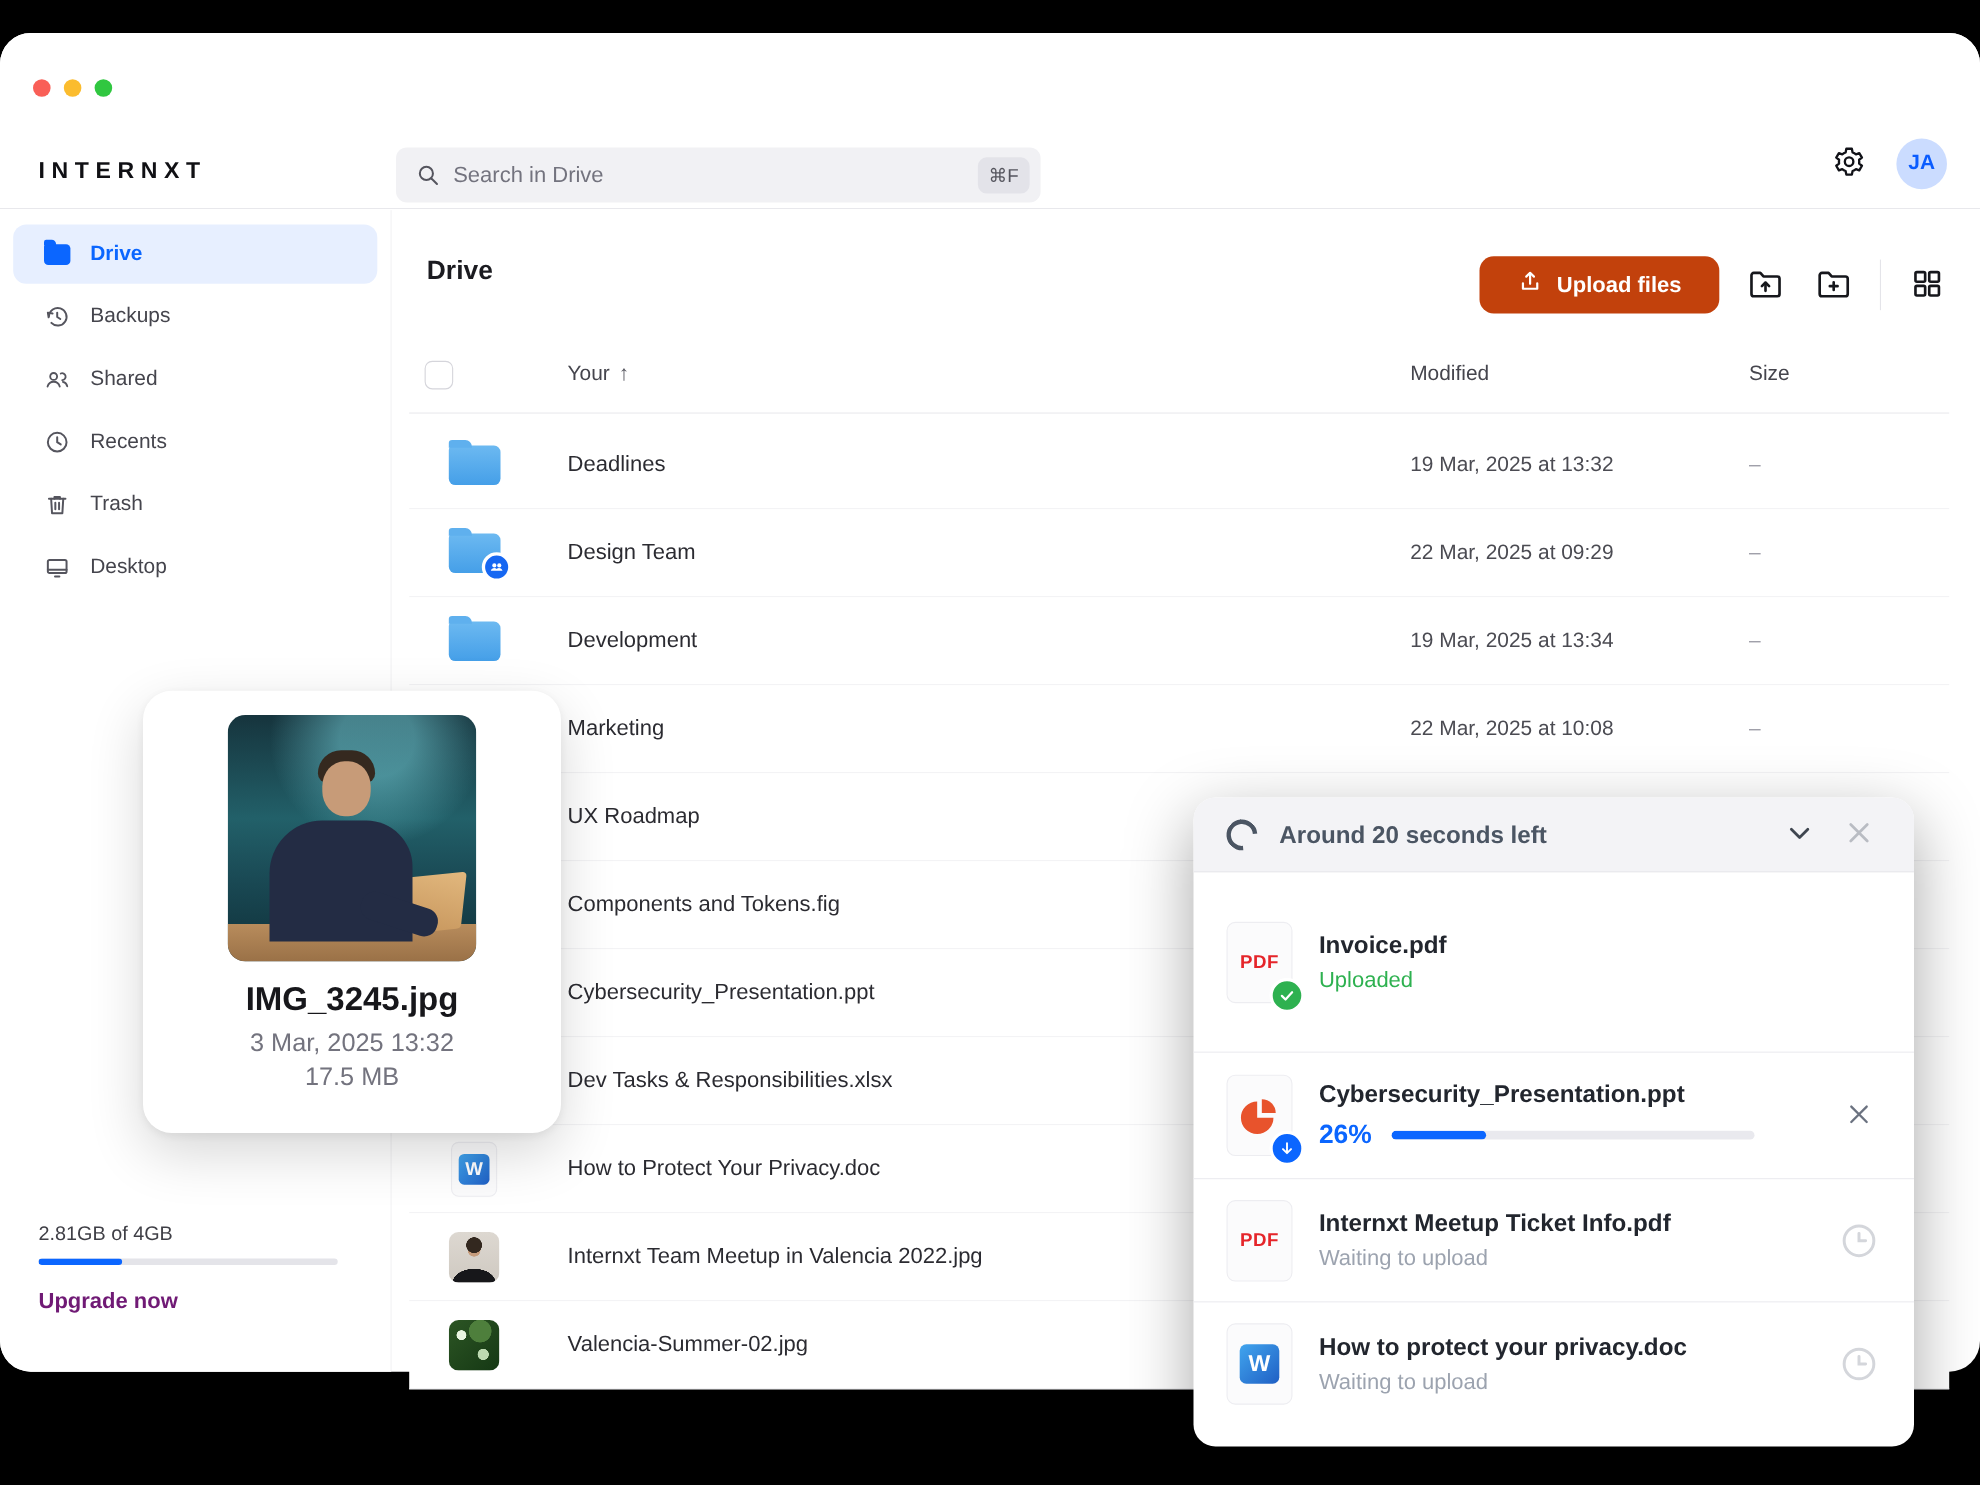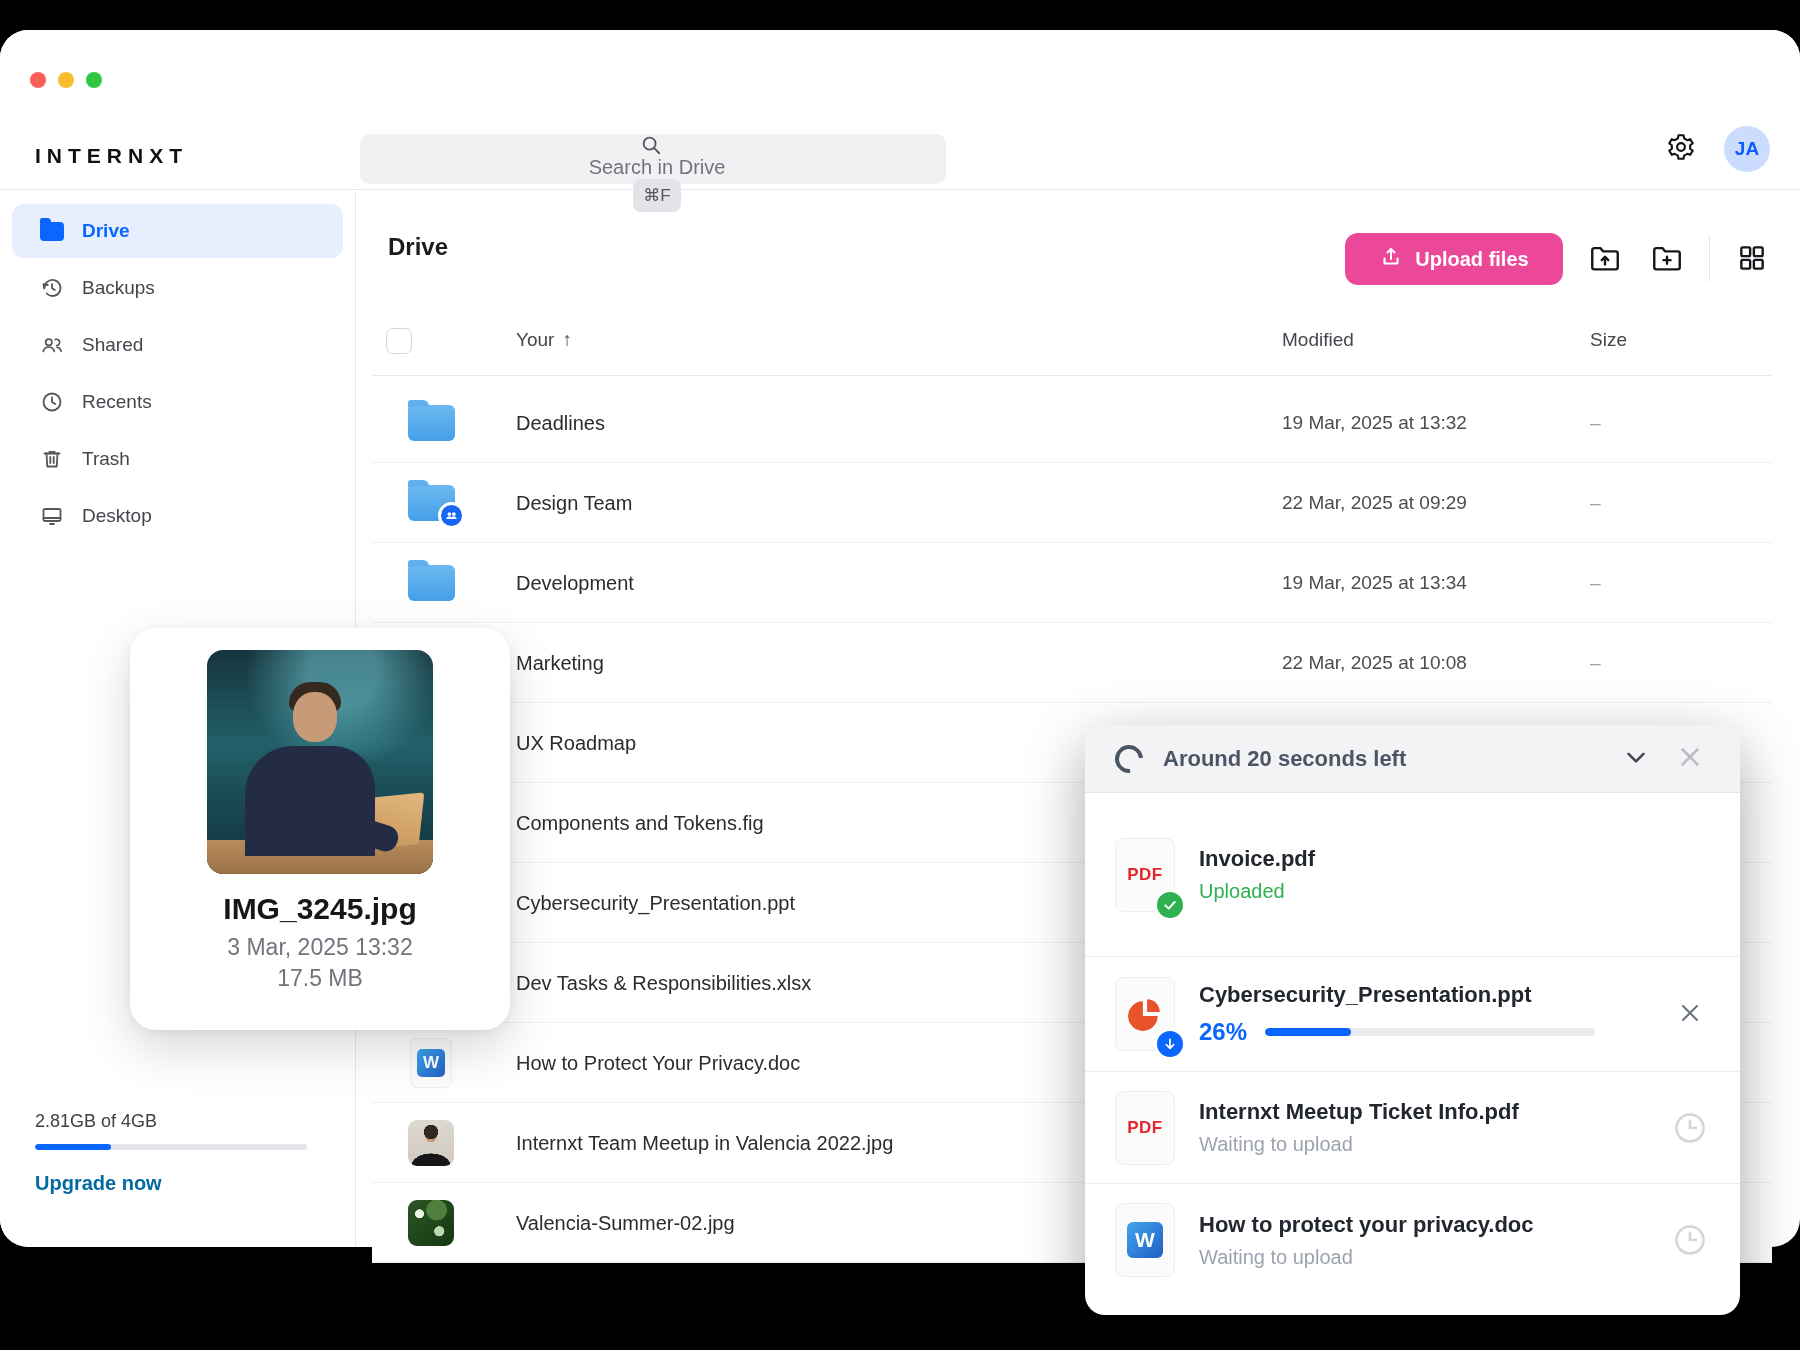--- a/index.html
+++ b/index.html
@@ -7,21 +7,21 @@
   .canvas { position:relative; width:1800px; height:1350px; background:#000; overflow:hidden; }
   .window { position:absolute; left:0; top:30px; width:1800px; height:1217px; background:#fff; border-radius:28px; }
 
   
   .topbar { position:absolute; left:0; top:0; width:100%; height:160px; border-bottom:1px solid #e8e8ec; border-radius:28px 28px 0 0; background:#fff; }
   .tl { position:absolute; top:42px; width:16px; height:16px; border-radius:50%; }
   .tl.red { left:30px; background:#f95f57; }
   .tl.yellow { left:58px; background:#fbbc2e; }
   .tl.green { left:86px; background:#30c740; }
   .logo { position:absolute; left:35px; top:114px; font-size:21px; font-weight:700; letter-spacing:6px; color:#101014; }
-  .search { position:absolute; left:360px; top:104px; width:586px; height:50px; background:#f1f1f4; border-radius:10px; display:flex; align-items:center; padding:0 10px 0 18px;flex-direction:column; }
+  .search { position:absolute; left:360px; top:104px; width:586px; height:50px; background:#f1f1f4; border-radius:10px; display:flex; align-items:center; padding:0 10px 0 18px; }
   .search .mag { width:22px; height:22px; margin-right:12px; flex:none; }
   .search .ph { font-size:20px; color:#73737e; flex:1; }
   .search .kbd { background:#e3e3e9; color:#55555e; border-radius:8px; font-size:17px; padding:6px 10px; }
   .topact { position:absolute; right:30px; top:96px; display:flex; align-items:center; gap:26px; }
   .gearbtn { width:34px; height:34px; display:flex; align-items:center; justify-content:center; cursor:pointer; }
   .avatar { width:46px; height:46px; border-radius:50%; background:#cbdcff; color:#0b5cff; font-weight:700; font-size:19px; display:flex; align-items:center; justify-content:center; }
 
   
   .sidebar { position:absolute; left:0; top:161px; width:356px; height:1056px; border-right:1px solid #e8e8ec; border-radius:0 0 0 28px; background:#fff; }
   .nav { position:absolute; top:13px; left:12px; right:12px; }
@@ -29,26 +29,26 @@
   .nav-item .nicon { width:24px; height:24px; margin-right:18px; display:flex; align-items:center; justify-content:center; }
   .nav-item .nlabel { font-size:19px; }
   .nav-item.active { background:#e7efff; color:#0b66ff; }
   .nav-item.active .nlabel { font-weight:700; color:#0b66ff; }
   .mini-folder { width:24px; height:19px; background:#0b66ff; border-radius:2px 4px 4px 4px; position:relative; }
   .mini-folder::before { content:""; position:absolute; top:-4px; left:0; width:11px; height:5px; background:#0b66ff; border-radius:2px 4px 0 0; }
   .storage { position:absolute; left:35px; bottom:52px; width:286px; }
   .storage .usage { font-size:18px; color:#3f3f46; }
   .storage .track { margin-top:12px; width:272px; height:6px; border-radius:3px; background:#e4e4e9; overflow:hidden; }
   .storage .fill { height:100%; background:#0b66ff; border-radius:3px; }
-  .storage .upgrade { margin-top:22px; font-size:20px; font-weight:700; color:#0369a1; cursor:pointer; }
+  .storage .upgrade { margin-top:22px; font-size:20px; font-weight:700; color:#701a75; cursor:pointer; }
 
   
   .page-title { position:absolute; left:388px; top:203px; font-size:24px; font-weight:700; color:#1b1b20; }
   .toolbar { position:absolute; right:28px; top:203px; display:flex; align-items:center; gap:22px; }
-  .upload-btn { width:218px; height:52px; background:#ec4899; color:#fff; border:none; border-radius:13px; font-size:20px; font-weight:600; display:flex; align-items:center; justify-content:center; gap:12px; cursor:pointer; font-family:"Liberation Sans", sans-serif; }
+  .upload-btn { width:218px; height:52px; background:#c2410c; color:#fff; border:none; border-radius:13px; font-size:20px; font-weight:600; display:flex; align-items:center; justify-content:center; gap:12px; cursor:pointer; font-family:"Liberation Sans", sans-serif; }
   .iconbtn { width:40px; height:40px; display:flex; align-items:center; justify-content:center; cursor:pointer; background:none; border:none; }
   .vdiv { width:1px; height:46px; background:#e4e4e9; }
 
   
   .thead { position:absolute; left:372px; right:28px; top:280px; height:64px; }
   .cb { position:absolute; left:14px; top:18px; width:26px; height:26px; border:1.5px solid #d5d5db; border-radius:7px; background:#fff; cursor:pointer; }
   .th-name { position:absolute; left:144px; top:19px; font-size:19px; color:#45454d; cursor:pointer; }
   .th-arrow { margin-left:8px; color:#55555e; }
   .th-mod { position:absolute; left:910px; top:19px; font-size:19px; color:#45454d; }
   .th-size { position:absolute; left:1218px; top:19px; font-size:19px; color:#45454d; }

